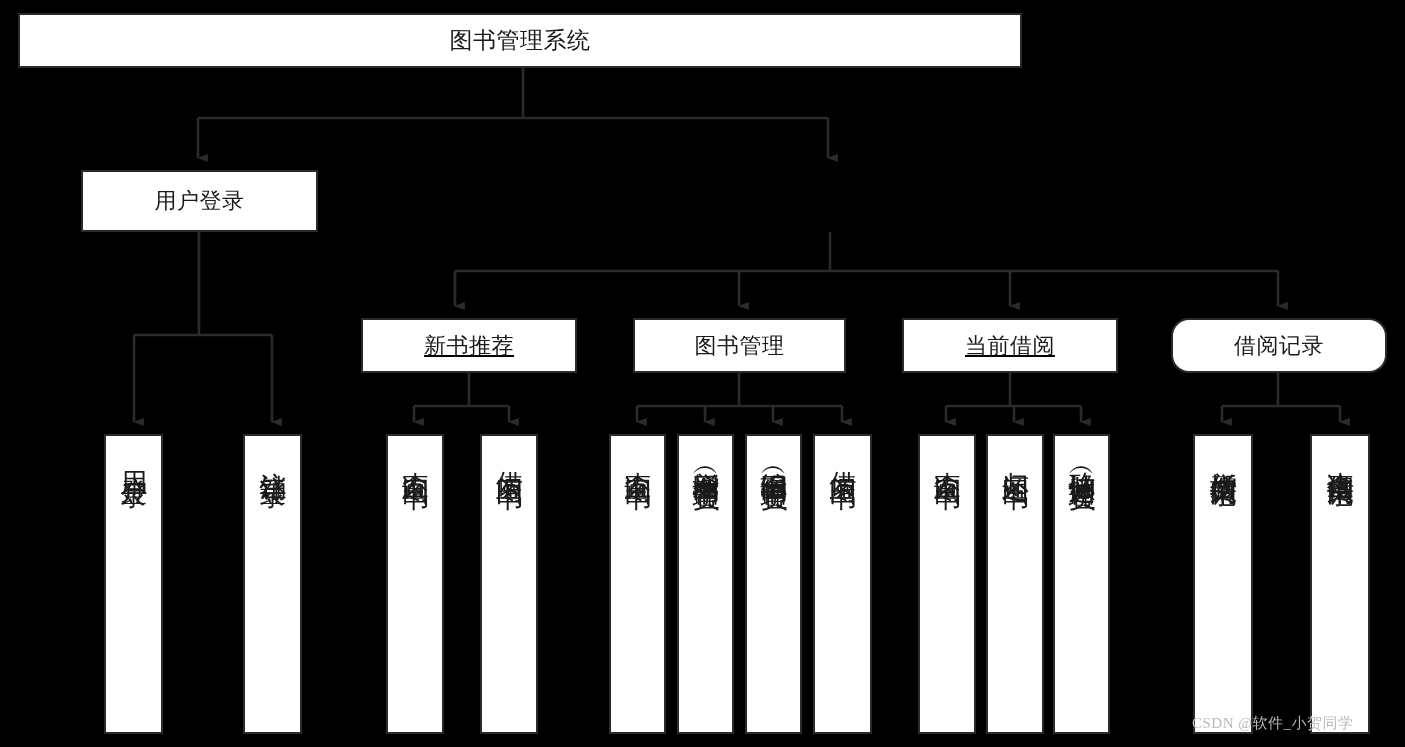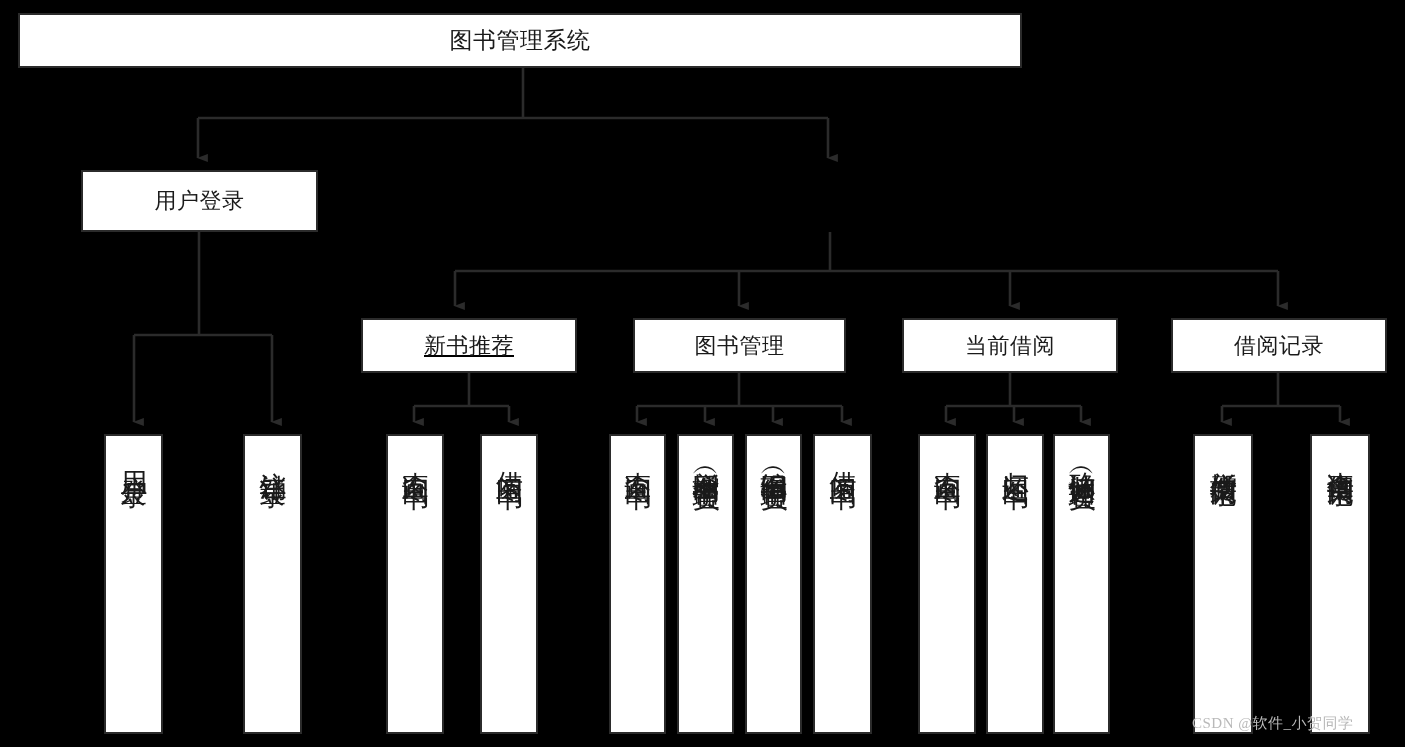--- a/index.html
+++ b/index.html
@@ -136,25 +136,25 @@
 
 
   <div class="node h" style="left:361px; top:318px; width:216px; height:55px;text-decoration:underline;">
     <span class="lbl">新书推荐</span>
   </div>
 
   <div class="node h" style="left:633px; top:318px; width:213px; height:55px;">
     <span class="lbl">图书管理</span>
   </div>
 
-  <div class="node h" style="left:902px; top:318px; width:216px; height:55px;">
+  <div class="node h" style="left:902px; top:318px; width:216px; height:55px;text-decoration:underline;">
     <span class="lbl">当前借阅</span>
   </div>
 
-  <div class="node h" style="left:1171px; top:318px; width:216px; height:55px;">
+  <div class="node h" style="left:1171px; top:318px; width:216px; height:55px;border-radius:18px;">
     <span class="lbl">借阅记录</span>
   </div>
 
   <div class="node v" style="left:104px; top:434px; width:59px; height:300px;">
     <span class="lbl">用户登录</span>
   </div>
 
   <div class="node v" style="left:243px; top:434px; width:59px; height:300px;">
     <span class="lbl">注销登录</span>
   </div>

